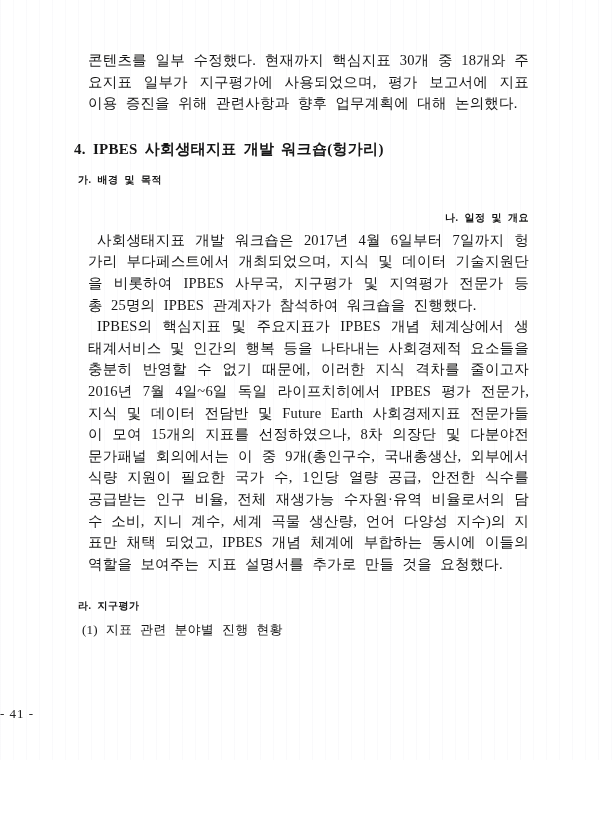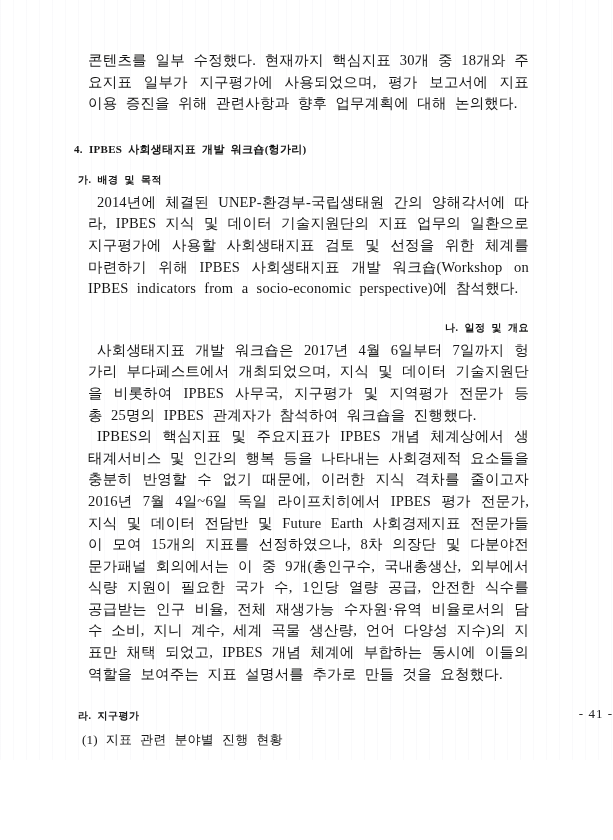--- a/index.html
+++ b/index.html
@@ -35,21 +35,21 @@
     text-align: justify;
     word-spacing: 4.5px;
     letter-spacing: 0.2px;
     text-indent: 0;
   }
   p.body-par.indented {
     text-indent: 9px;
   }
   .section-title {
     margin: 23px 0 0 -14px;
-    font-size: 11px;
+    font-size: 15px;
     font-weight: bold;
     letter-spacing: 0.3px;
     word-spacing: 3px;
     line-height: 22px;
   }
   .sub-title {
     margin: 9px 0 2px -10px;
     font-size: 10px;
     font-weight: bold;
     letter-spacing: 0.5px;
@@ -64,38 +64,37 @@
     font-size: 13px;
     line-height: 21.6px;
     word-spacing: 4.5px;
     letter-spacing: 0.2px;
   }
   .page-number {
     position: absolute;
     bottom: 38px;
     left: 0;
     width: 100%;
-    text-align: right;
+    text-align: left;
     font-size: 13px;
     letter-spacing: 1px;
     color: #222;
   }
 </style>
 </head>
 <body>
 
 <div class="page">
   <div class="content">
 
     <p class="body-par">콘텐츠를 일부 수정했다. 현재까지 핵심지표 30개 중 18개와 주요지표 일부가 지구평가에 사용되었으며, 평가 보고서에 지표 이용 증진을 위해 관련사항과 향후 업무계획에 대해 논의했다.</p>
 
     <div class="section-title">4. IPBES 사회생태지표 개발 워크숍(헝가리)</div>
 
     <div class="sub-title">가. 배경 및 목적</div>
-    <p class="body-par indented">2014년에 체결된 UNEP-환경부-국립생태원 간의 양해각서에 따라, IPBES 지식 및 데이터 기술지원단의 지표 업무의 일환으로 지구평가에 사용할 사회생태지표 검토 및 선정을 위한 체계를 마련하기 위해 IPBES 사회생태지표 개발 워크숍(Workshop on IPBES indicators from a socio-economic perspective)에 참석했다.</p>
 
     <div class="sub-title gap-b">나. 일정 및 개요</div>
     <p class="body-par indented">사회생태지표 개발 워크숍은 2017년 4월 6일부터 7일까지 헝가리 부다페스트에서 개최되었으며, 지식 및 데이터 기술지원단을 비롯하여 IPBES 사무국, 지구평가 및 지역평가 전문가 등 총 25명의 IPBES 관계자가 참석하여 워크숍을 진행했다.</p>
 
     <p class="body-par indented">IPBES의 핵심지표 및 주요지표가 IPBES 개념 체계상에서 생태계서비스 및 인간의 행복 등을 나타내는 사회경제적 요소들을 충분히 반영할 수 없기 때문에, 이러한 지식 격차를 줄이고자 2016년 7월 4일~6일 독일 라이프치히에서 IPBES 평가 전문가, 지식 및 데이터 전담반 및 Future Earth 사회경제지표 전문가들이 모여 15개의 지표를 선정하였으나, 8차 의장단 및 다분야전문가패널 회의에서는 이 중 9개(총인구수, 국내총생산, 외부에서 식량 지원이 필요한 국가 수, 1인당 열량 공급, 안전한 식수를 공급받는 인구 비율, 전체 재생가능 수자원·유역 비율로서의 담수 소비, 지니 계수, 세계 곡물 생산량, 언어 다양성 지수)의 지표만 채택 되었고, IPBES 개념 체계에 부합하는 동시에 이들의 역할을 보여주는 지표 설명서를 추가로 만들 것을 요청했다.</p>
 
     <div class="sub-title gap-d">라. 지구평가</div>
     <div class="list-item">(1) 지표 관련 분야별 진행 현황</div>
 
   </div>

